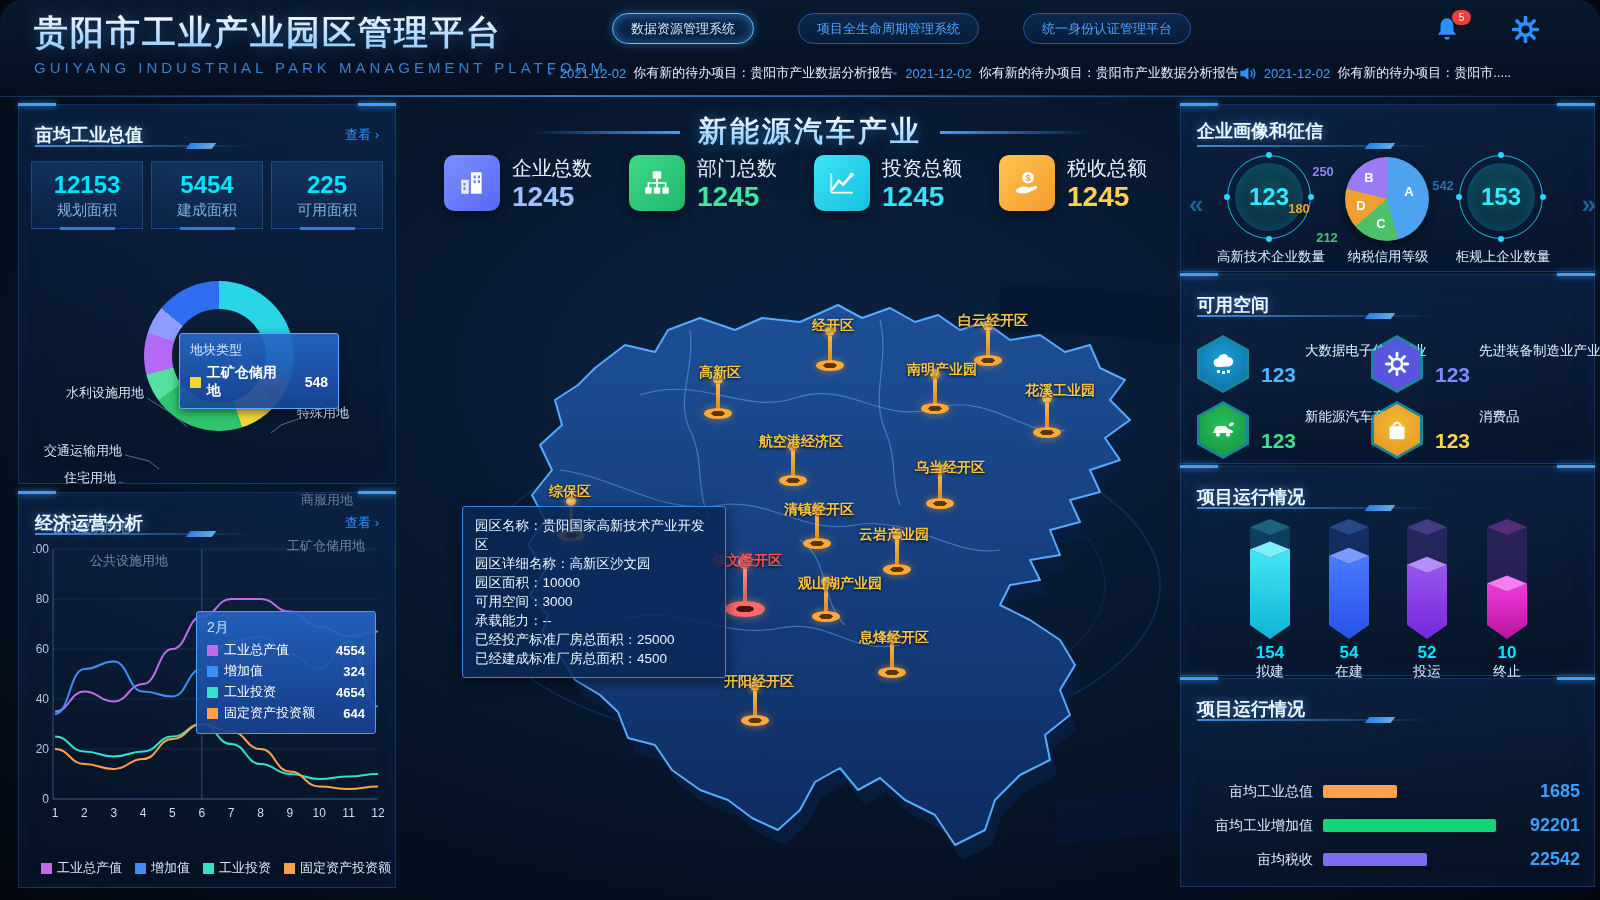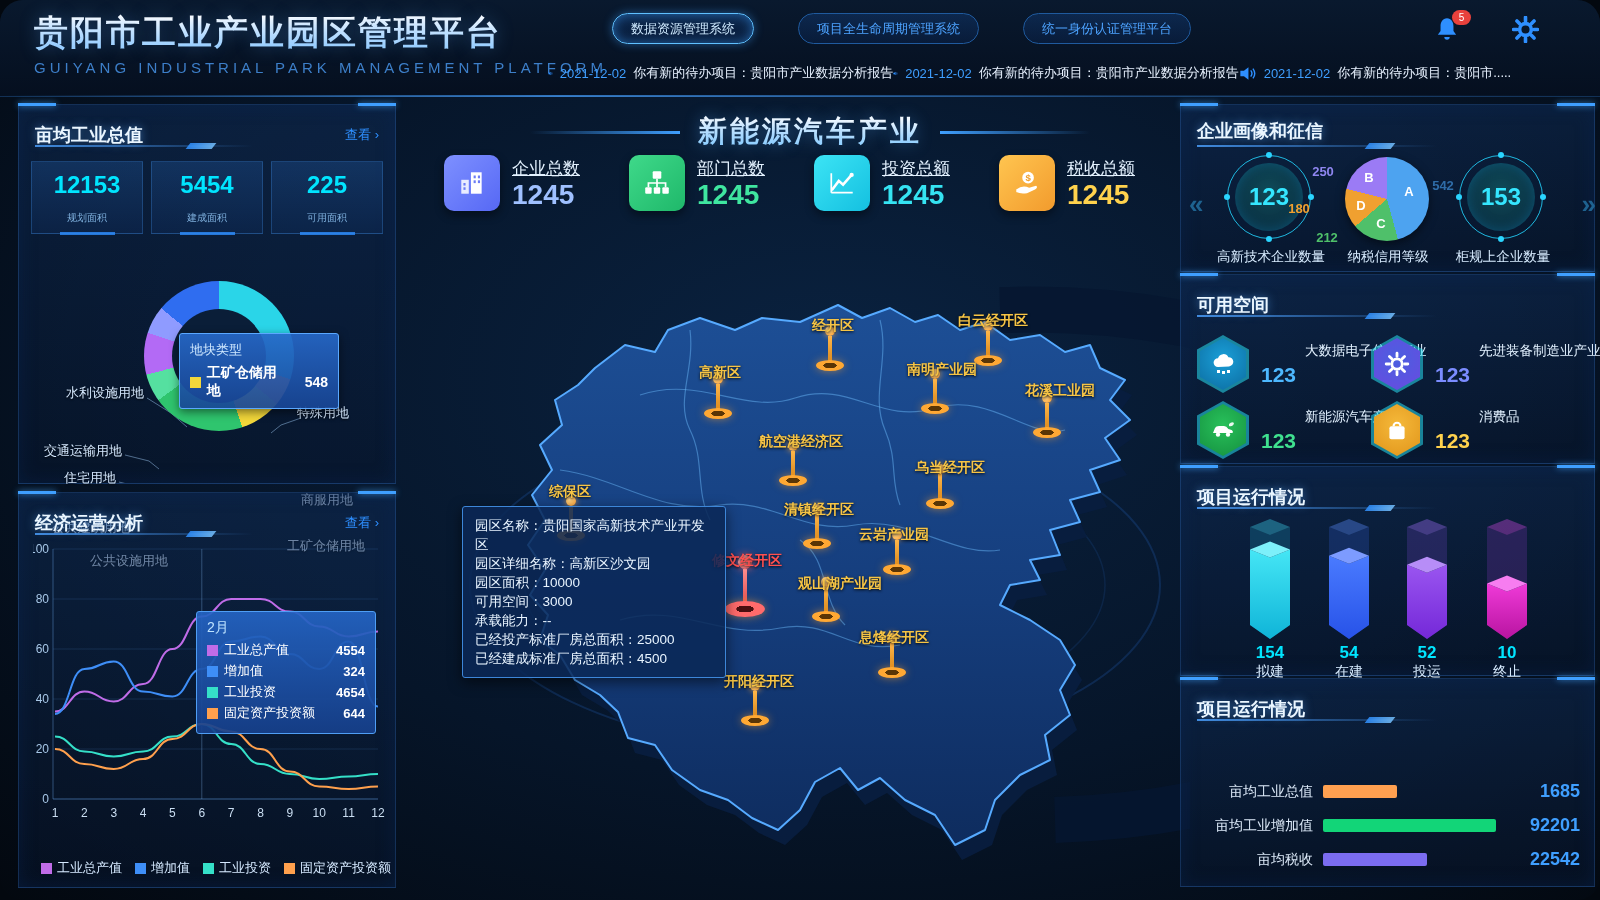--- a/index.html
+++ b/index.html
@@ -32,21 +32,21 @@
   .title-rule{position:absolute;left:16px;top:40px;width:58%;height:2px;background:linear-gradient(90deg,rgba(70,150,240,.9),rgba(70,150,240,0));}
   .title-rule:after{content:"";position:absolute;right:18%;top:-2px;width:26px;height:6px;background:linear-gradient(90deg,#2e8fff,#77c2ff);transform:skewX(-38deg);opacity:.85;}
   .view-link{color:#2e8fff;font-size:13px;cursor:pointer;}
 
   
   #land-panel{left:18px;top:104px;width:376px;height:378px;}
   .stat-row{position:absolute;left:12px;right:12px;top:56px;display:flex;gap:8px;}
   .stat-box{flex:1;position:relative;text-align:center;padding:9px 0 8px;background:linear-gradient(180deg,rgba(30,82,150,.38),rgba(14,44,92,.38));border:1px solid rgba(70,150,240,.28);}
   .stat-box:after{content:"";position:absolute;left:25%;bottom:-2px;width:50%;height:3px;background:#2e8fff;opacity:.8;}
   .stat-val{font-size:24px;font-weight:bold;color:#00e5ff;}
-  .stat-lab{font-size:10px;color:#7fb0dd;margin-top:12px;}
+  .stat-lab{font-size:15px;color:#7fb0dd;margin-top:2px;}
   #donut-zone{position:absolute;left:0;top:130px;right:0;bottom:0;}
   #donut-ring{position:absolute;left:125px;top:46px;width:150px;height:150px;border-radius:50%;}
   #donut-hole{position:absolute;left:153px;top:74px;width:94px;height:94px;border-radius:50%;background:#0a1e38;}
   .d-label{position:absolute;transform:translate(-50%,-50%);font-size:13px;color:#d5e9ff;white-space:nowrap;text-shadow:0 1px 2px rgba(0,0,0,.8);}
   #land-tooltip{position:absolute;left:160px;top:98px;width:138px;padding:7px 10px 8px;background:linear-gradient(180deg,rgba(38,104,200,.92),rgba(24,70,150,.92));border:1px solid #5aa8ff;border-radius:3px;box-shadow:0 3px 10px rgba(0,0,0,.5);z-index:5;}
   .lt-title{font-size:13px;color:#cfe8ff;margin-bottom:5px;}
   .lt-row{display:flex;align-items:center;gap:6px;font-size:14px;font-weight:bold;color:#fff;}
   .sq{width:11px;height:11px;display:inline-block;}
 
   
@@ -61,21 +61,21 @@
   .et-val{font-weight:bold;}
 
   
   #map-title-wrap{position:absolute;left:430px;top:112px;width:760px;display:flex;align-items:center;justify-content:center;gap:18px;}
   .title-line{width:150px;height:3px;background:linear-gradient(90deg,rgba(60,150,255,0),#3f9fff);}
   .title-line.r{transform:scaleX(-1);}
   #map-title{font-size:29px;font-weight:bold;letter-spacing:3px;background:linear-gradient(180deg,#ffffff 20%,#8fd0ff 85%);-webkit-background-clip:text;background-clip:text;color:transparent;text-shadow:0 0 16px rgba(80,170,255,.4);}
   #stat-cards{position:absolute;left:444px;top:155px;width:740px;display:flex;}
   .scard{width:185px;display:flex;gap:12px;align-items:center;}
   .scard-icon{width:56px;height:56px;border-radius:10px;display:flex;align-items:center;justify-content:center;box-shadow:0 4px 10px rgba(0,0,0,.45);}
-  .scard-lab{font-size:17px;color:#e4f2ff;text-decoration:underline;}
+  .scard-lab{font-size:20px;color:#e4f2ff;}
   .scard-val{font-size:28px;font-weight:bold;line-height:1.05;}
   #map-zone{position:absolute;left:430px;top:240px;width:760px;height:645px;}
   #map-svg{position:absolute;left:0;top:0;}
   .pin{position:absolute;transform:translateX(-50%);z-index:3;width:30px;cursor:pointer;}
   .pin-head{margin:0 auto;width:10px;height:10px;border-radius:50%;background:radial-gradient(circle at 35% 35%,#ffd98a,#ff9d2e);box-shadow:0 0 6px rgba(255,170,60,.9);}
   .pin-stem{margin:0 auto;width:4px;height:26px;background:linear-gradient(180deg,#ffb649,#d98a1e);}
   .pin-base{margin:-2px auto 0;width:28px;height:11px;border-radius:50%;background:radial-gradient(ellipse at center,#5a3505 0 34%,#ffa833 35% 74%,#c77913 100%);box-shadow:0 0 8px rgba(255,160,40,.55);}
   .pin.red{width:42px;z-index:4;}
   .pin.red .pin-head{width:14px;height:14px;background:radial-gradient(circle at 35% 35%,#ffc9c9,#ff5252);box-shadow:0 0 8px rgba(255,90,90,.9);}
   .pin.red .pin-stem{height:34px;background:linear-gradient(180deg,#ff8d8d,#e05050);}

